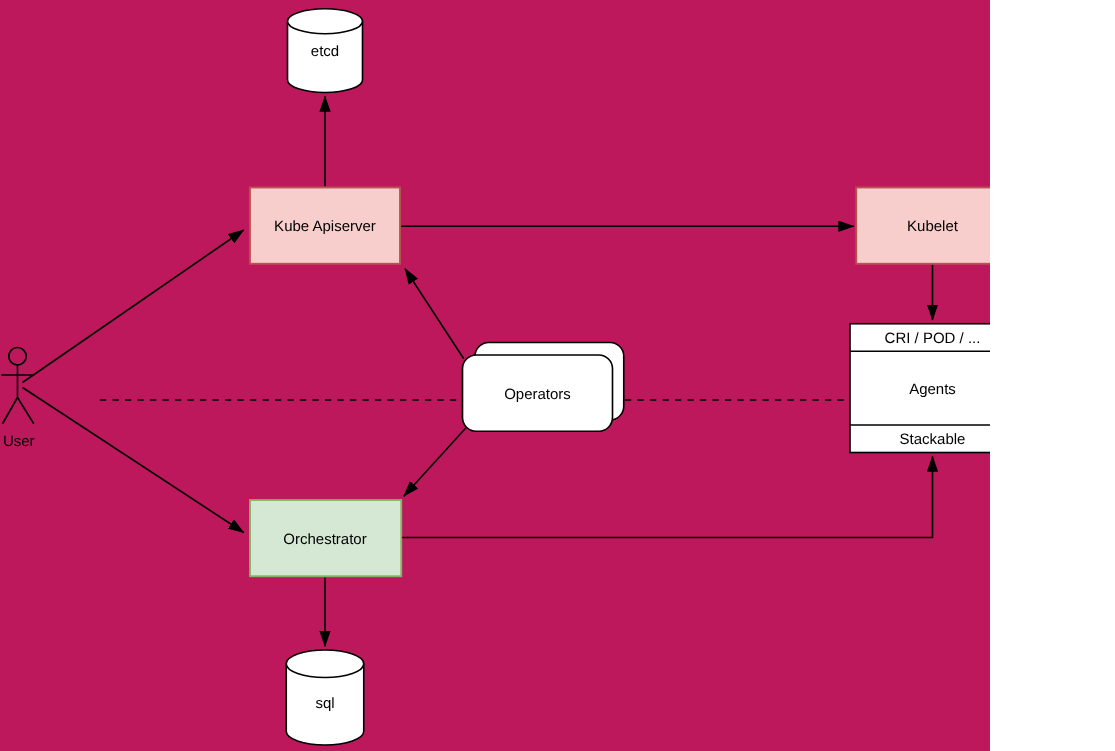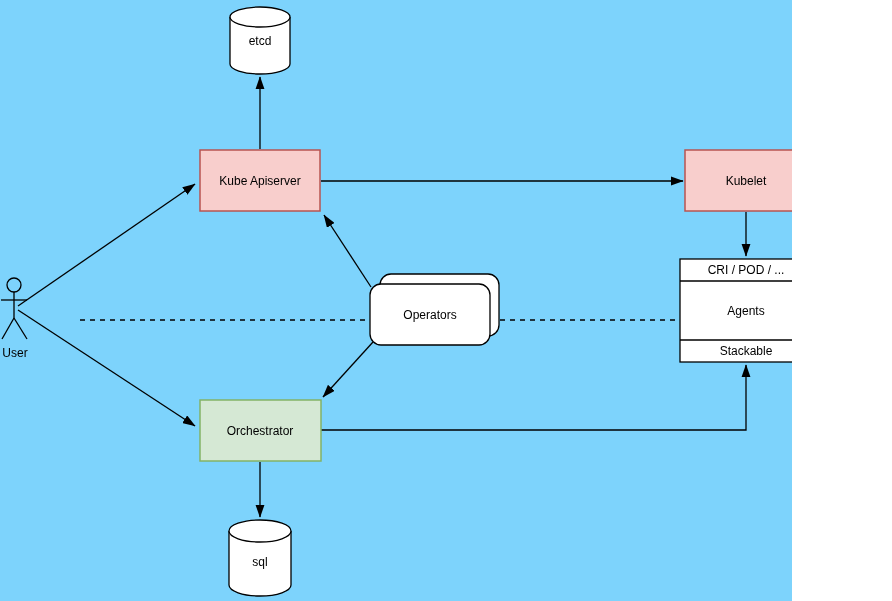--- a/index.html
+++ b/index.html
@@ -4,21 +4,21 @@
 <style>
   html, body {
     margin: 0;
     padding: 0;
     background: #ffffff;
   }
   .canvas {
     position: relative;
     width: 792px;
     height: 601px;
-    background: #7dd3fc;
+    background: #be185d;
     overflow: hidden;
   }
   svg text {
     font-family: "Liberation Sans", sans-serif;
     font-size: 12px;
     fill: #000000;
     text-anchor: middle;
   }
   .shape-red   { fill: #f8cecc; stroke: #b85450; stroke-width: 1.5; }
   .shape-green { fill: #d5e8d4; stroke: #82b366; stroke-width: 1.5; }

